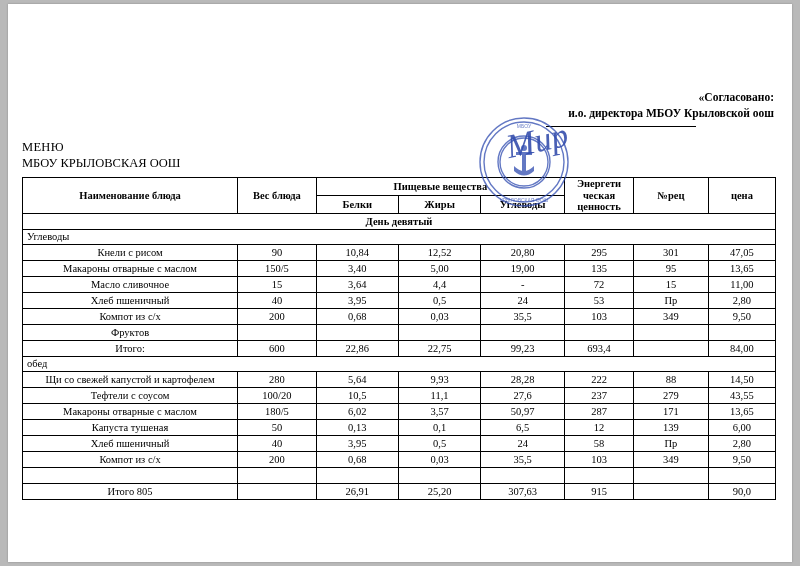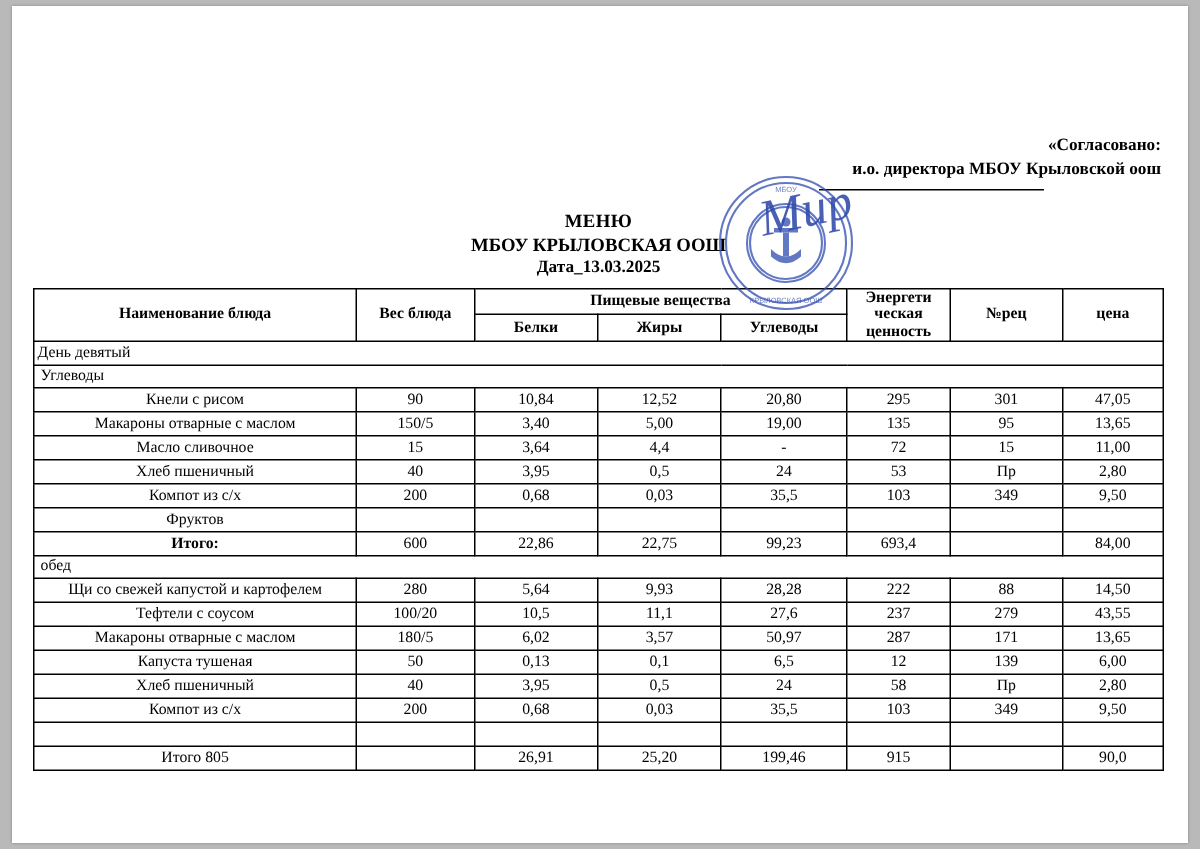--- a/index.html
+++ b/index.html
@@ -66,22 +66,21 @@
     font-family: "Liberation Serif", serif;
     font-size: 34px;
     font-style: italic;
     color: #2a44a8;
     transform: rotate(-12deg);
     opacity: .85;
   }
 
   
   .title-block {
-    text-align: center;
-    font-weight: bold;
+    font-weight: normal;
     font-size: 12.5px;
     line-height: 1.25;
     margin-top: 6px;
   }
   .title-block .t1 { letter-spacing: .3px; }
   .title-block .t2 { }
   .title-block .t3 { font-size: 11.5px; }
 
   
   table.menu {
@@ -109,27 +108,27 @@
   .hdr-recipe { width: 74px; margin-top: 28px; }
   .hdr-price { width: 66px; margin-left: 19px; }
 
   td.name { text-align: center; }
   tr.section td {
     text-align: left;
     padding-left: 4px;
     height: 14px;
   }
   tr.day td {
-    text-align: left;
-    font-weight: normal;
+    text-align: center;
+    font-weight: bold;
   }
   td.total-label {
     text-align: right;
     padding-right: 6px;
-    font-weight: bold;
+    font-weight: normal;
   }
   td.total-label-left {
     text-align: center;
     font-weight: normal;
   }
 </style>
 </head>
 <body>
 
 <div class="page">
@@ -137,21 +136,20 @@
 
     <div class="approval">
       <div class="l1">«Согласовано:</div>
       <div class="l2">и.о.   директора МБОУ Крыловской оош</div>
       <div class="sigline"></div>
     </div>
 
     <div class="title-block">
       <div class="t1">МЕНЮ</div>
       <div class="t2">МБОУ КРЫЛОВСКАЯ ООШ</div>
-      <div class="t3">Дата_13.03.2025</div>
     </div>
 
     <table class="menu">
       <thead>
         <tr>
           <th class="hdr-name" rowspan="2">Наименование блюда</th>
           <th class="hdr-weight" rowspan="2">Вес блюда</th>
           <th colspan="3">Пищевые вещества</th>
           <th class="hdr-energy" rowspan="2">Энергети ческая ценность</th>
           <th class="hdr-recipe" rowspan="2">№рец</th>
@@ -313,21 +311,21 @@
           <td></td>
           <td></td>
           <td></td>
           <td></td>
         </tr>
         <tr>
           <td class="total-label-left">Итого 805</td>
           <td></td>
           <td>26,91</td>
           <td>25,20</td>
-          <td>199,46</td>
+          <td>307,63</td>
           <td>915</td>
           <td></td>
           <td>90,0</td>
         </tr>
       </tbody>
     </table>
   </div>
 
   <div class="sig-scrawl">Мир</div>
 

